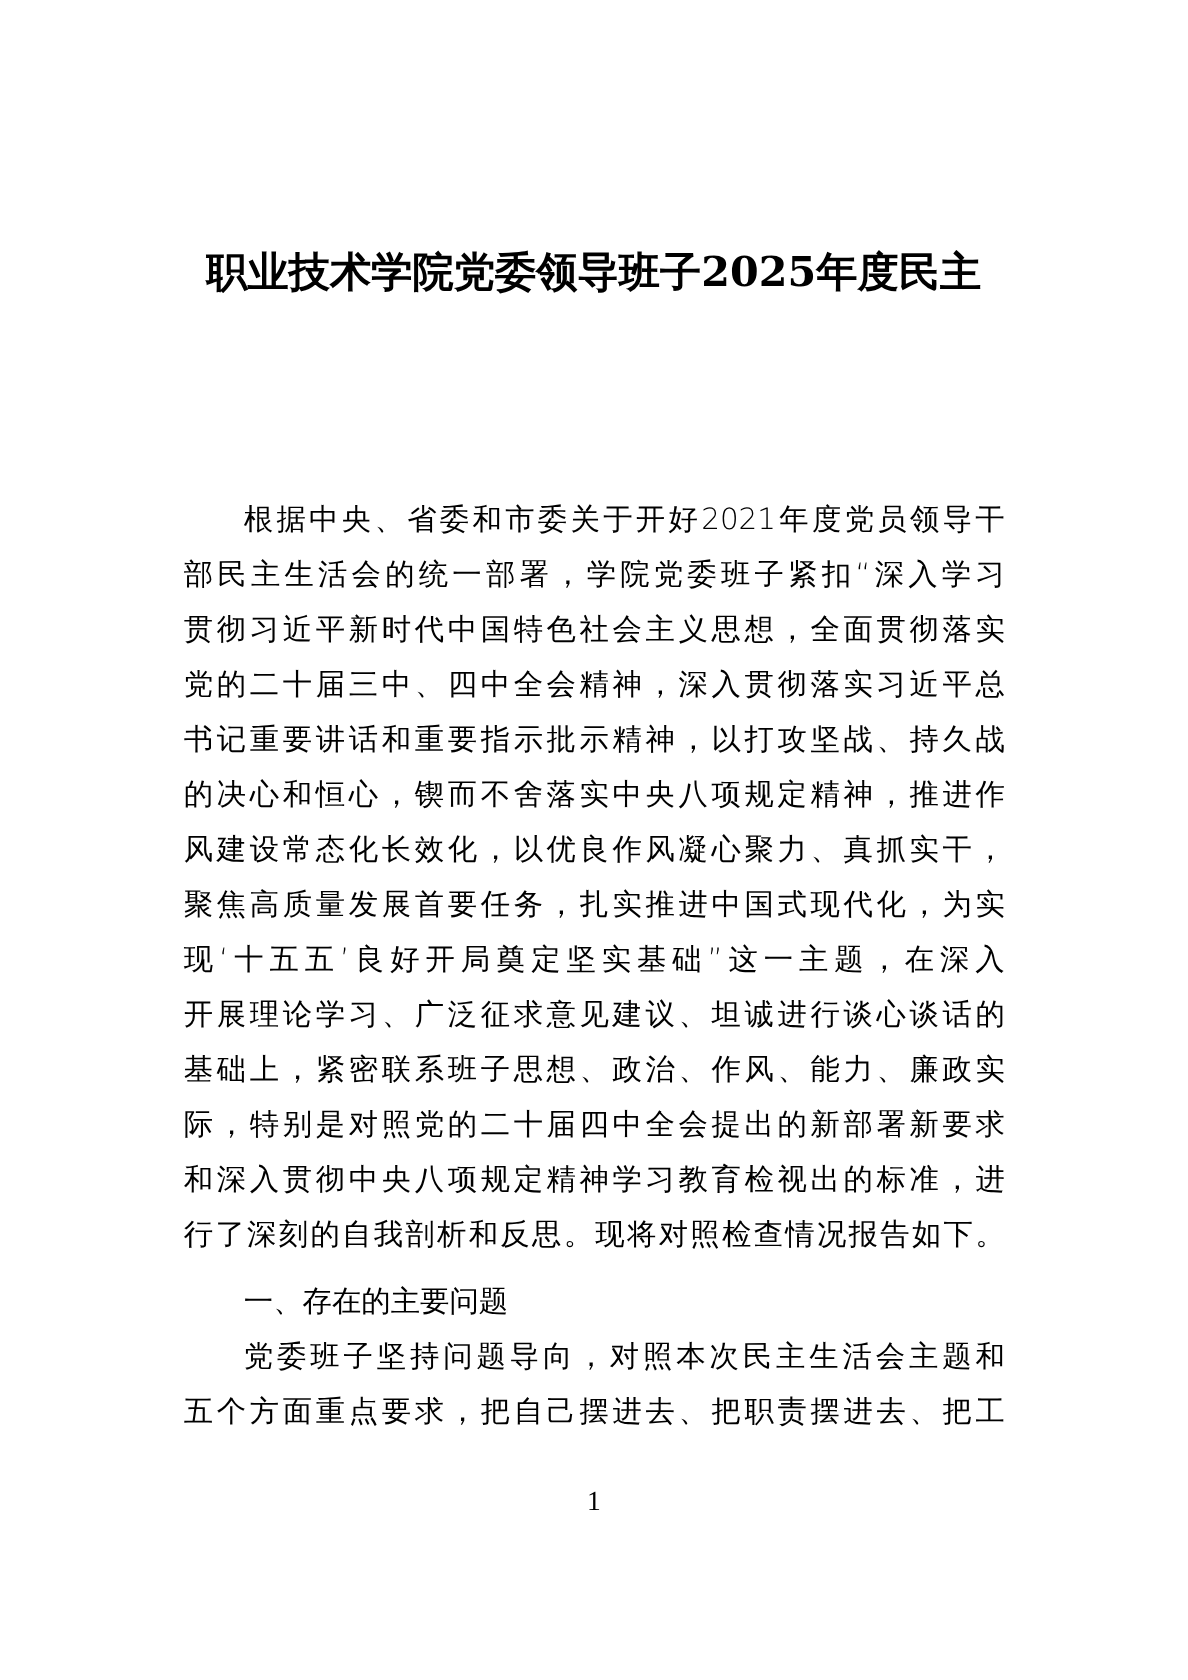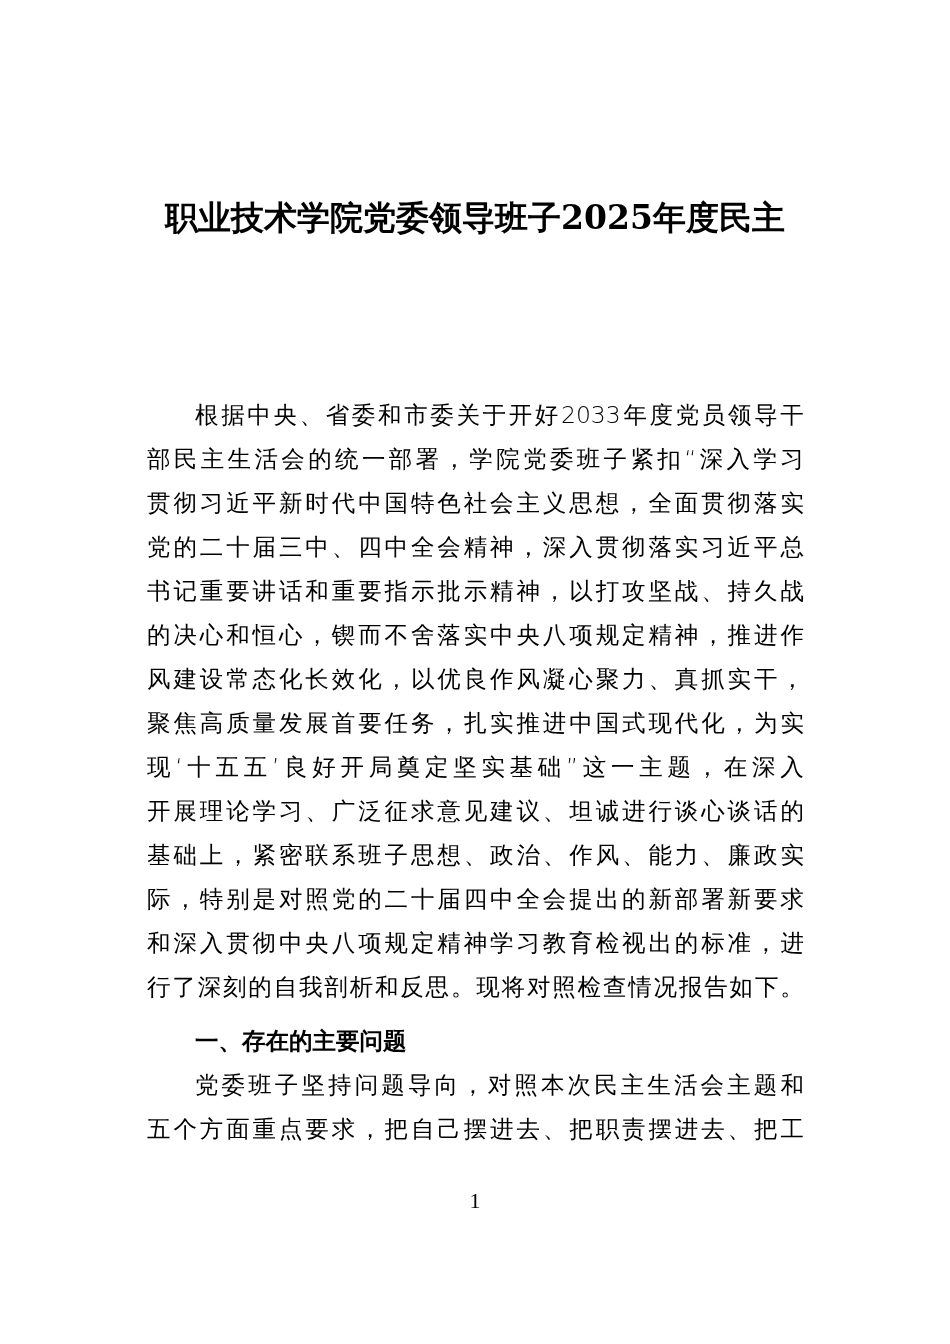--- a/index.html
+++ b/index.html
@@ -15,21 +15,21 @@
     .body-line {
       position: absolute; left: 147px; width: 657px;
       font-family: "DejaVu Sans", "Liberation Sans", sans-serif;
       font-size: 23.5px; line-height: 44px; height: 44px; white-space: nowrap;
       text-align: justify; text-align-last: justify; font-weight: 300;
     }
     .indent { left: 195px; width: 609px; }
     .heading {
       position: absolute; left: 195px;
       font-family: "DejaVu Sans", "Liberation Sans", sans-serif;
-      font-size: 23.5px; line-height: 44px; white-space: nowrap; font-weight: bold;
+      font-size: 23.5px; line-height: 44px; white-space: nowrap; font-weight: normal;
     }
     .page-num {
       position: absolute; left: 0; width: 950px; top: 1186px; text-align: center;
       font-family: "Liberation Serif", "DejaVu Serif", serif; font-size: 22px; line-height: 30px;
     }
   </style>
 </head>
 <body>
 
 <div class="page">
@@ -46,21 +46,21 @@
           <span>、</span>
           <span>省</span>
           <span>委</span>
           <span>和</span>
           <span>市</span>
           <span>委</span>
           <span>关</span>
           <span>于</span>
           <span>开</span>
           <span>好</span>
-          <span>2033</span>
+          <span>2021</span>
           <span>年</span>
           <span>度</span>
           <span>党</span>
           <span>员</span>
           <span>领</span>
           <span>导</span>
           <span>干</span>
         </div>
       </div>
     <div class="body-line" style="top:437px">

